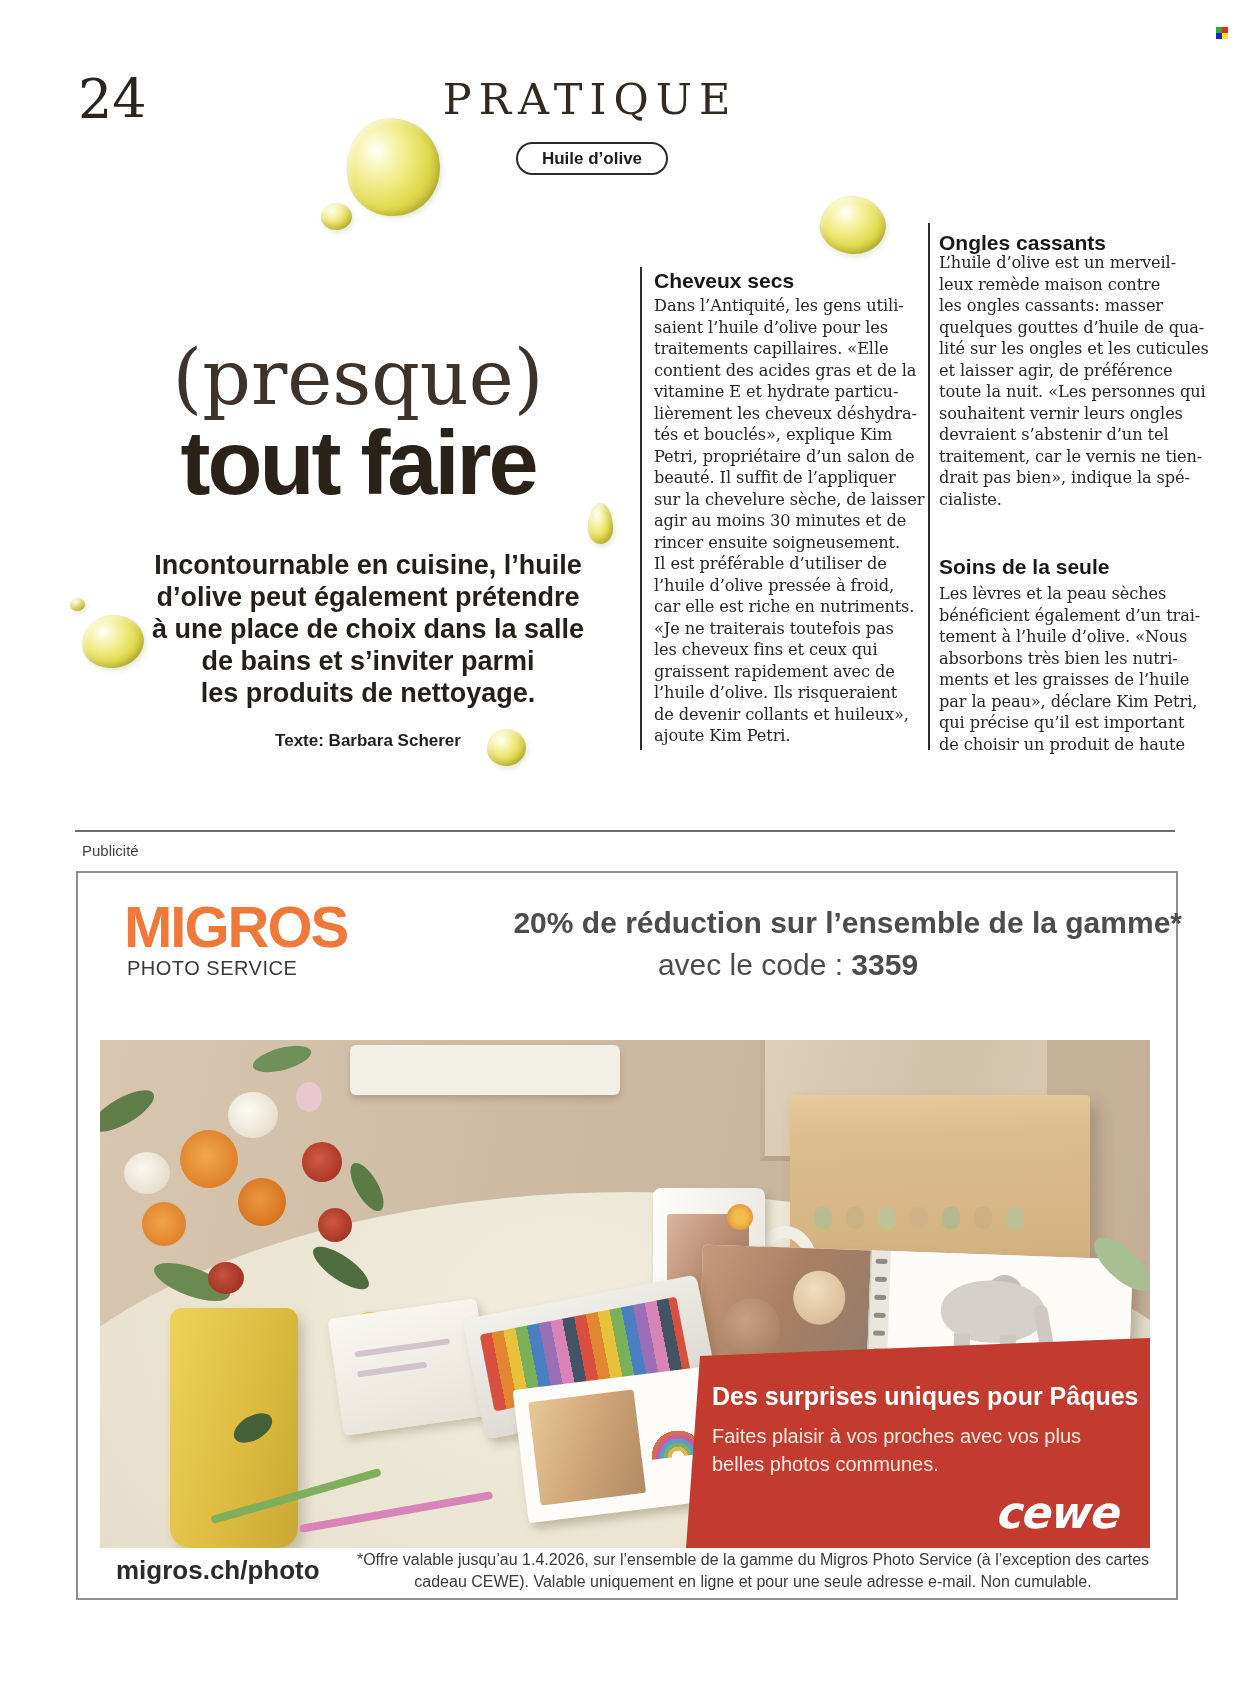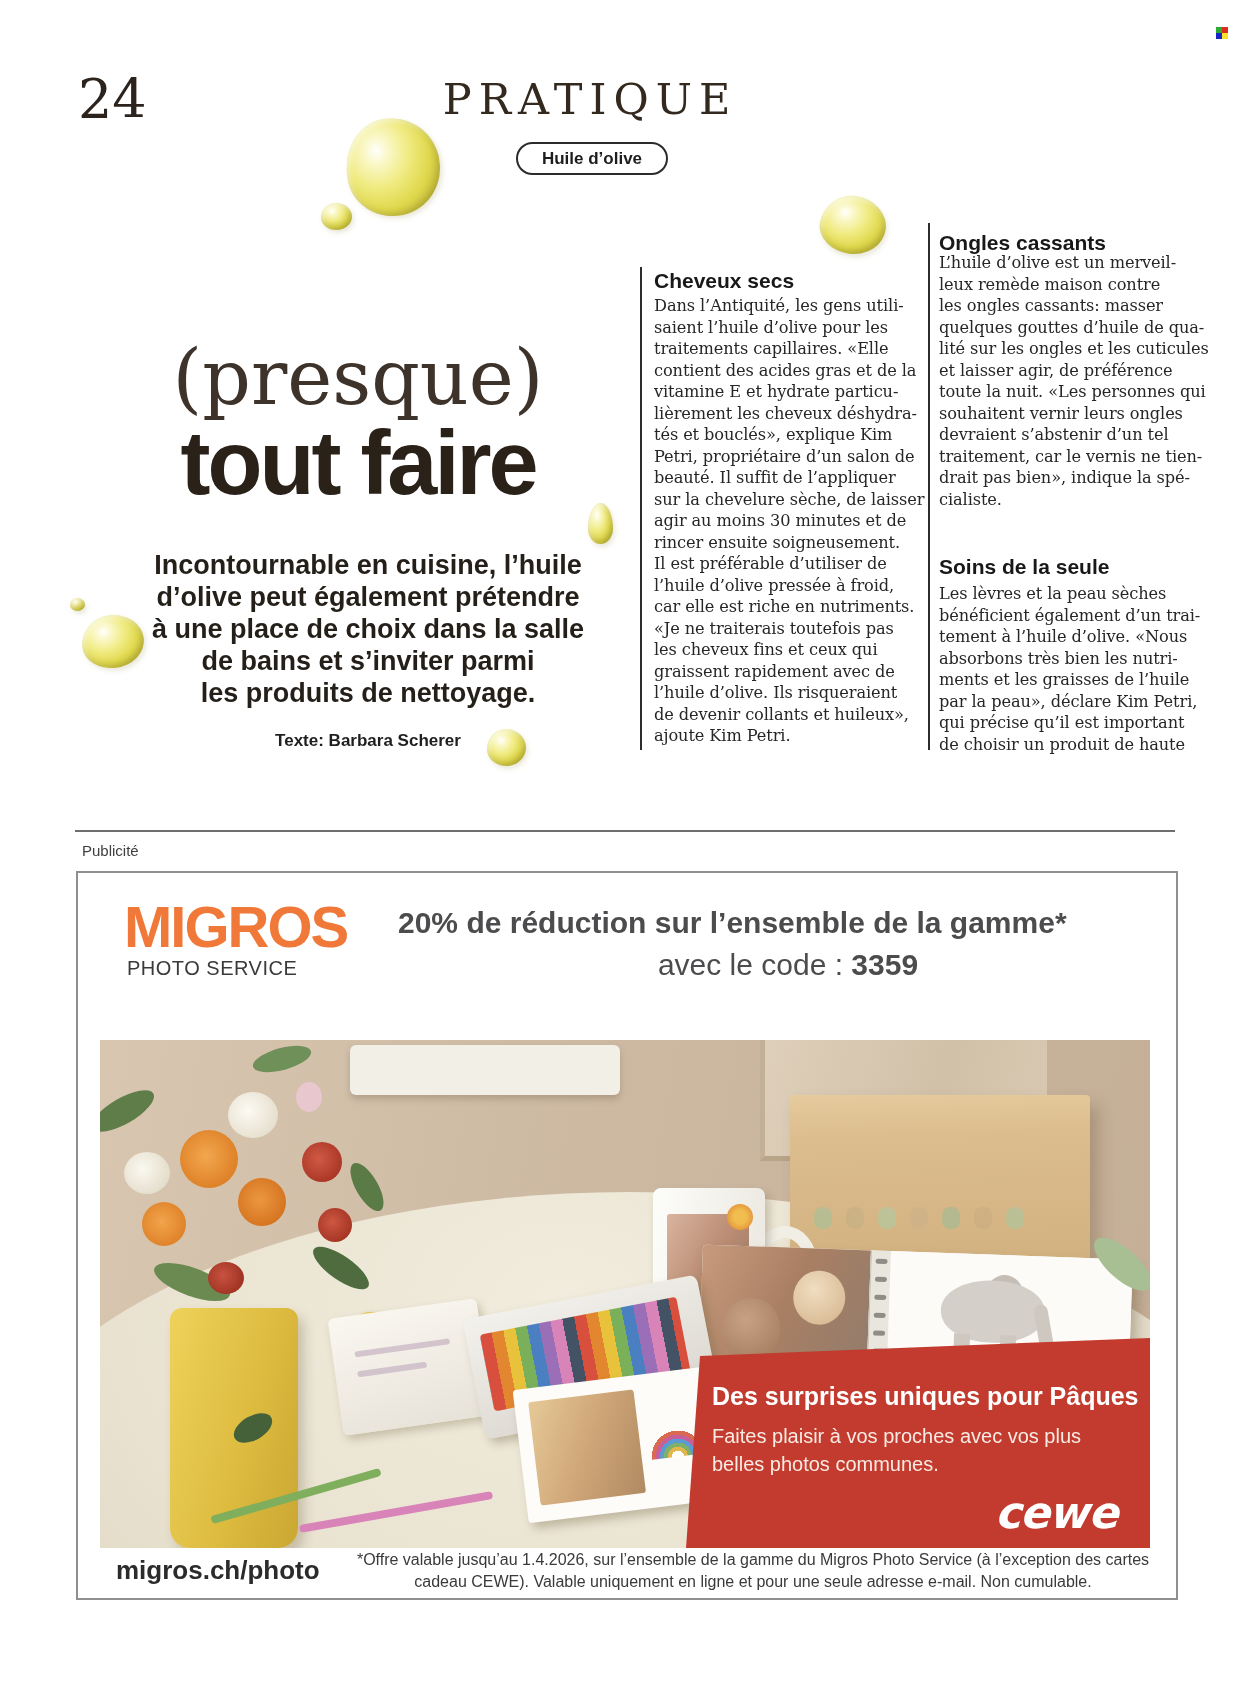--- a/index.html
+++ b/index.html
@@ -54,21 +54,21 @@
 
   
   .pub-rule{left:75px;top:830px;width:1100px;height:2px;background:#6e6e6e;}
   .pub-label{left:82px;top:842px;font-size:15px;color:#3f3f3f;}
 
   
   .ad{left:76px;top:871px;width:1098px;height:725px;border:2px solid #8f8f8f;background:#fff;}
   .ad *{position:absolute;}
   .brand-name{left:46px;top:20px;font-size:58px;font-weight:bold;letter-spacing:-2px;color:#f0793a;}
   .brand-sub{left:49px;top:84px;font-size:20px;letter-spacing:.5px;color:#3a3a3a;}
-  .offer1{left:320px;top:33px;width:760px;text-align:left;font-size:30px;font-weight:bold;color:#4c4c4e;}
+  .offer1{left:344px;top:33px;width:760px;text-align:right;font-size:30px;font-weight:bold;color:#4c4c4e;}
   .offer2{left:330px;top:75px;width:760px;text-align:center;font-size:30px;color:#4c4c4e;position:absolute;}
   .offer2 b{position:static;}
   .offer2 span{position:static;}
 
   
   .scene{left:22px;top:167px;width:1050px;height:508px;overflow:hidden;
          background:linear-gradient(100deg,#d8c6b0 0%,#cdb9a2 45%,#c4ae96 100%);}
   .sill{left:250px;top:5px;width:270px;height:50px;background:#f2efe7;border-radius:6px;
         box-shadow:0 4px 6px rgba(90,70,50,.25);}
   .mirror{left:660px;top:0;width:282px;height:116px;background:linear-gradient(105deg,#decfba,#d2c1a9 60%,#d9c9b2);

